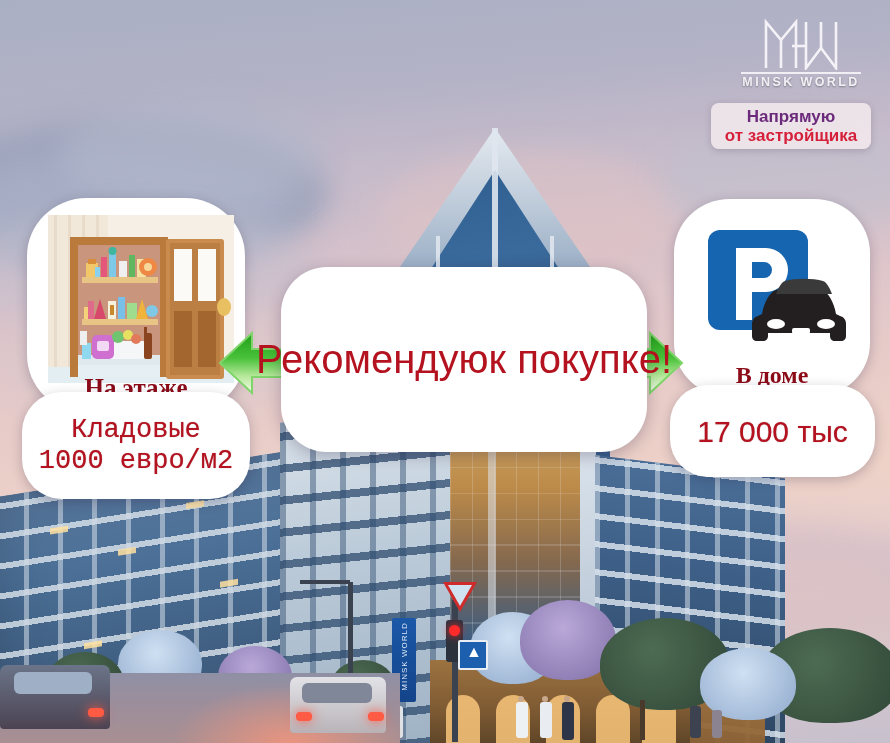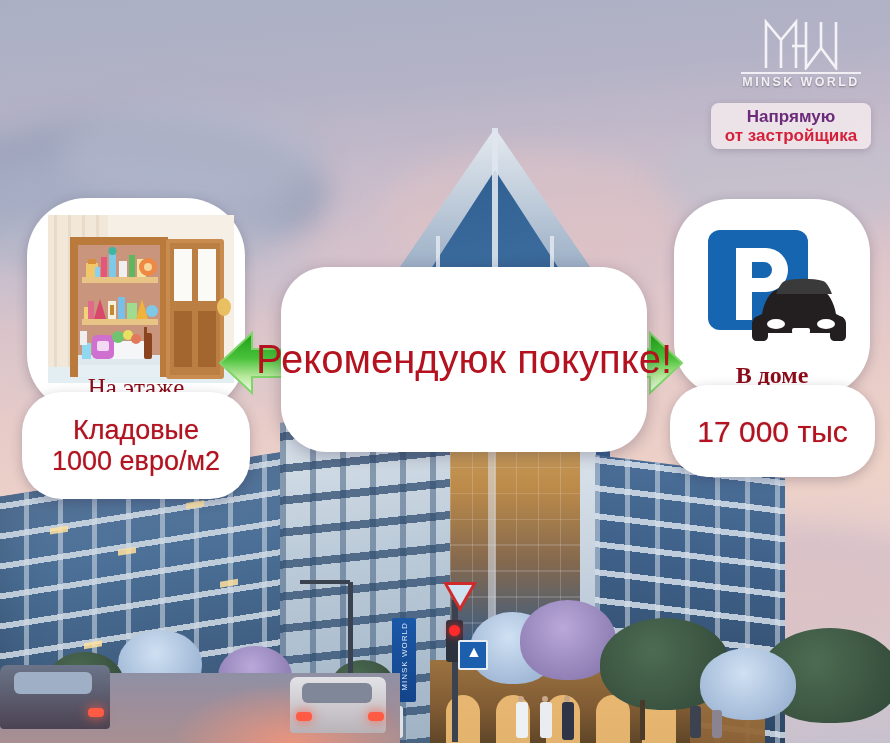--- a/index.html
+++ b/index.html
@@ -211,29 +211,30 @@
     box-shadow:0 2px 7px rgba(60,40,70,.2);
   }
   #direct-badge .l1{color:#6b2a7a;font-size:17px;line-height:19px;font-weight:bold;}
   #direct-badge .l2{color:#d6203a;font-size:17px;line-height:19px;font-weight:bold;}
 
   
   #left-card{left:27px;top:198px;width:218px;height:215px;border-radius:60px/58px;}
   #left-pic{position:absolute;left:48px;top:215px;width:186px;height:168px;overflow:hidden;}
   #left-title{
     position:absolute;left:27px;top:374px;width:218px;text-align:center;
-    color:#8c0b18;font-family:"Liberation Serif",serif;font-weight:normal;font-size:25px;
+    color:#8c0b18;font-family:"Liberation Serif",serif;font-weight:bold;font-size:25px;
   }
   #left-text-bubble{
     left:22px;top:392px;width:228px;height:107px;border-radius:40px;
     display:flex;flex-direction:column;align-items:center;justify-content:center;
   }
   #left-text-bubble .ln{
     color:#b41220;font-size:27px;line-height:31px;white-space:nowrap;
     text-shadow:0 0 1px rgba(120,0,0,.5);
+    font-family:Liberation Mono, monospace;
   }
 
   
   #right-card{left:674px;top:199px;width:196px;height:198px;border-radius:56px/54px;}
   #right-sign{position:absolute;left:706px;top:228px;width:150px;height:135px;}
   #right-title{
     position:absolute;left:674px;top:362px;width:196px;text-align:center;
     color:#8c0b18;font-family:"Liberation Serif",serif;font-weight:bold;font-size:24px;
   }
   #right-text-bubble{

